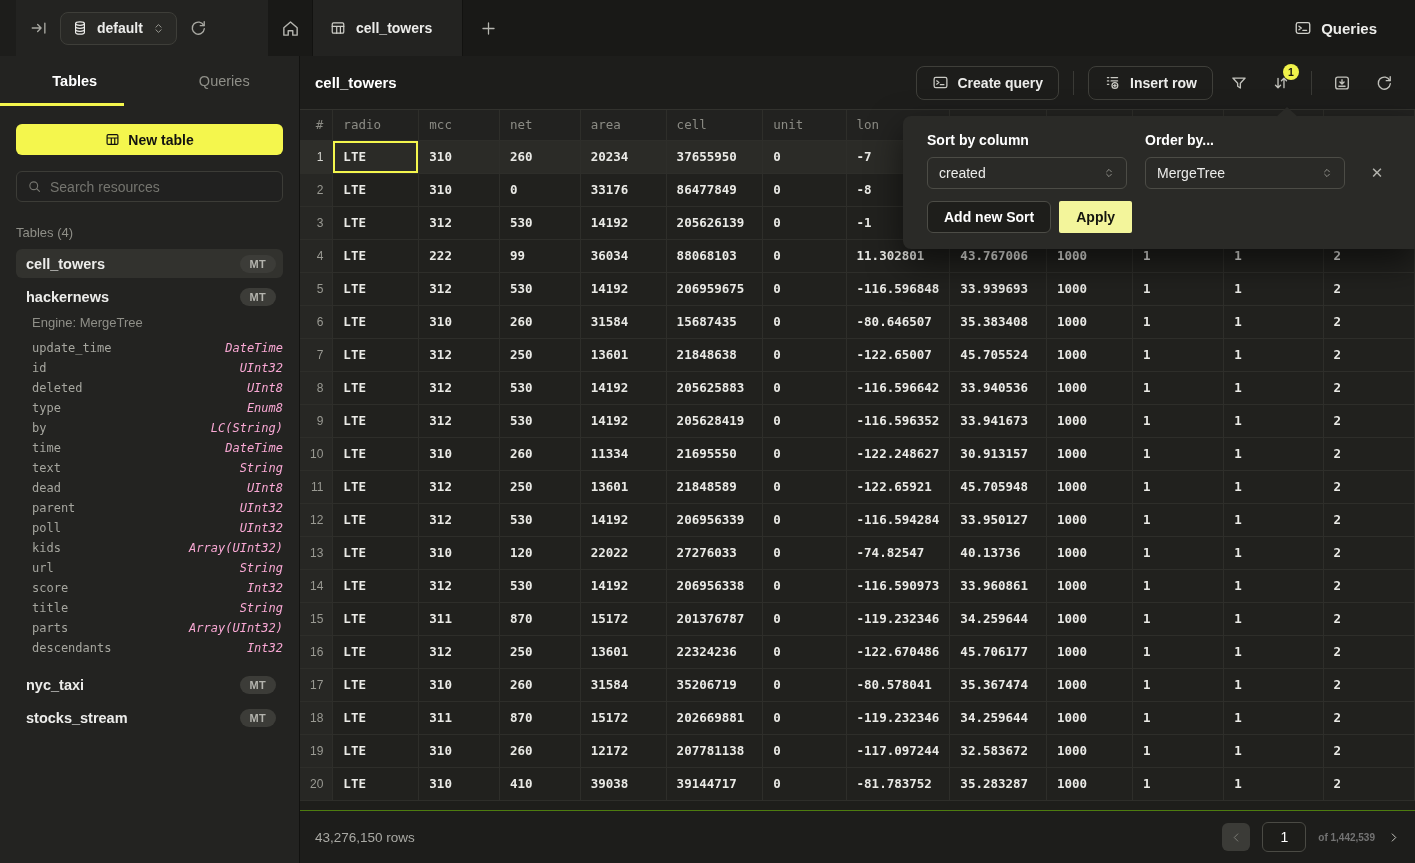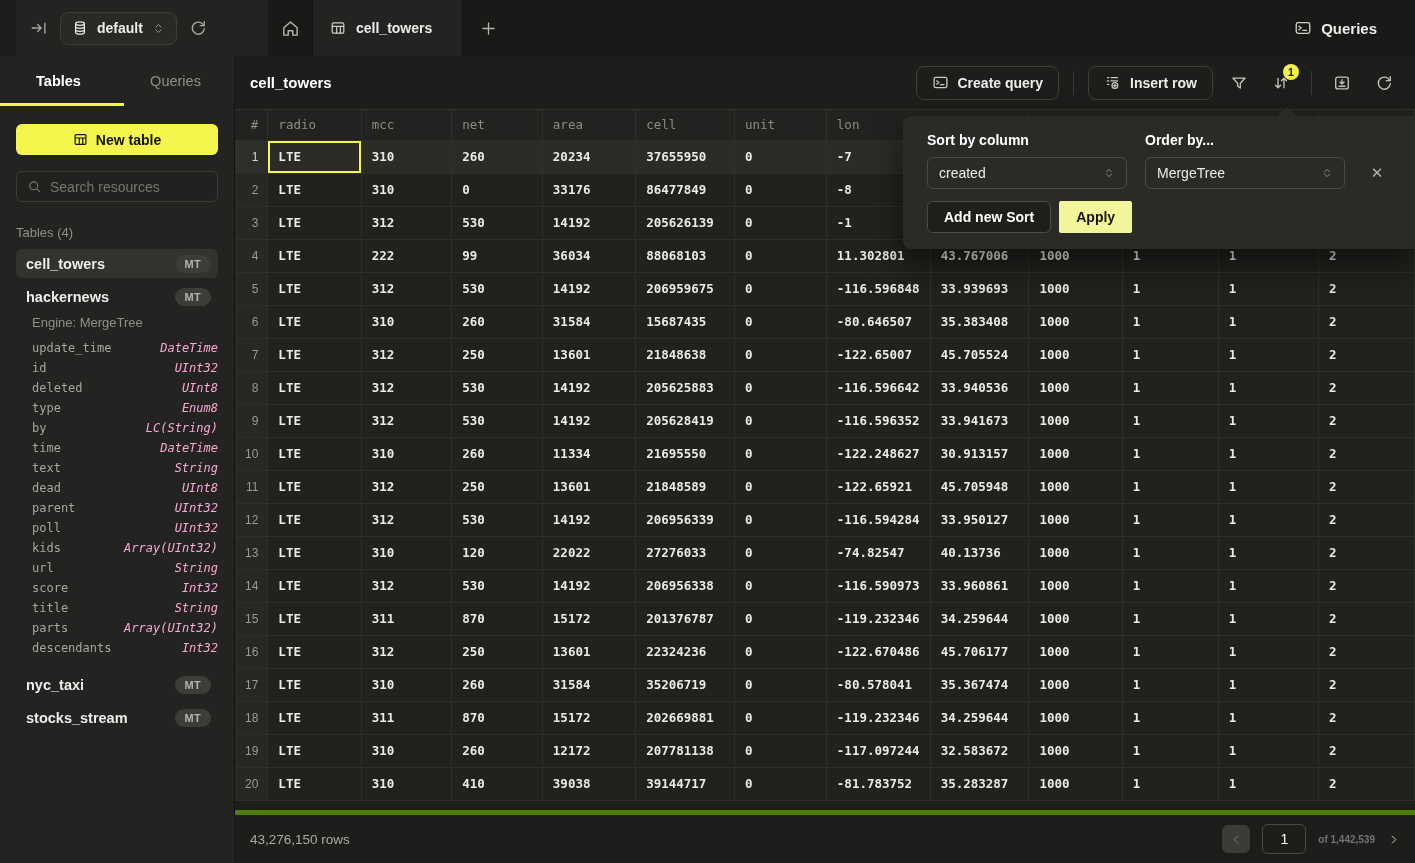--- a/index.html
+++ b/index.html
@@ -34,21 +34,21 @@
   .tab .ticon{ color:#cfcfc9; }
   .plus-btn{ width:50px; display:flex; align-items:center; justify-content:center; color:#b5b5af; }
   .queries-btn{
     margin-left:auto; margin-right:38px; display:flex; align-items:center; gap:9px;
     background:none; border:none; color:#ececea; font-size:15px; font-weight:700;
     font-family:inherit; cursor:pointer;
   }
 
   
   .body{ display:flex; height:807px; }
-  .sidebar{ width:235px; flex:none; background:#232321; display:flex; flex-direction:column; border-right:1px solid #121210; }
+  .sidebar{ width:300px; flex:none; background:#232321; display:flex; flex-direction:column; border-right:1px solid #121210; }
   .main{ flex:1; min-width:0; display:flex; flex-direction:column; background:#1e1e1b; }
 
   
   .side-tabs{ position:relative; height:50px; display:flex; flex:none; }
   .side-tab{ flex:1; display:flex; align-items:center; justify-content:center; font-size:14.5px; color:#8f8f88; cursor:pointer; }
   .side-tab.active{ color:#ffffff; font-weight:700; }
   .side-tab-underline{ position:absolute; left:0; bottom:0; width:124px; height:3px; background:#f4f64d; }
   .new-table-btn{
     margin:18px 16px 0; height:31px; border:none; border-radius:6px;
     background:#f4f64d; color:#111110; font-weight:700; font-size:14px; font-family:inherit;
@@ -120,21 +120,21 @@
     background:#272724; color:#9a9a93; font-weight:400; font-size:12px;
     font-family:"Liberation Sans", sans-serif; text-align:right; padding-right:9px;
   }
   table.grid tr.sel-row td{ background:#2b2b27; }
   table.grid tr.sel-row td.numcol{ background:#2e2e2a; color:#d6d6d1; }
   table.grid td.sel-cell{ box-shadow:inset 0 0 0 2px #f4f64d; }
 
   
   .footer{
     height:53px; flex:none; display:flex; align-items:center; padding:0 15px;
-    background:#1d1d1b; border-top:5px solid #4d7c0f; color:#a9a9a4; font-size:13.5px;
+    background:#1d1d1b; border-top:1px solid #4d7c0f; color:#a9a9a4; font-size:13.5px;
   }
   .pager{ margin-left:auto; display:flex; align-items:center; gap:12px; }
   .pager-prev{
     width:28px; height:28px; border:none; border-radius:6px; background:#3b3b37;
     color:#7c7c76; display:flex; align-items:center; justify-content:center; cursor:default;
   }
   .page-input{
     width:44px; height:30px; background:#1d1d1a; border:1px solid #4a4a44; border-radius:6px;
     color:#ffffff; text-align:center; font-size:14px; font-family:inherit; outline:none;
   }

